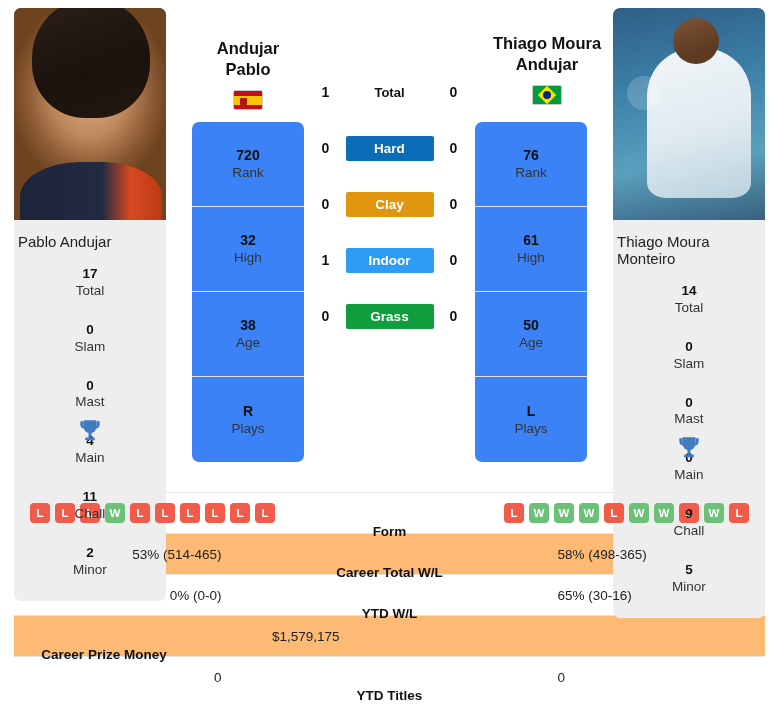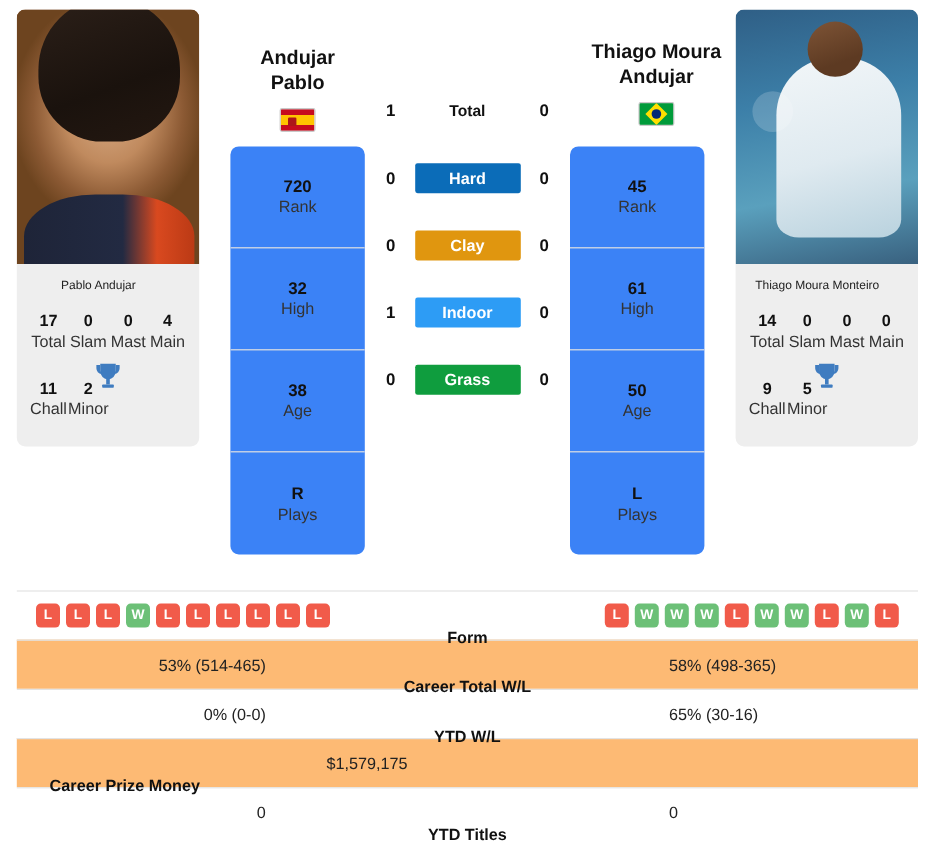--- a/index.html
+++ b/index.html
@@ -67,29 +67,29 @@
   .photo-right::after {
     content: "";
     position: absolute; left: 60px; top: 10px;
     width: 46px; height: 46px;
     border-radius: 50%;
     background: linear-gradient(160deg, #7e5436 0%, #5d3a22 70%);
     box-shadow: -52px 52px 0 -6px rgba(255,255,255,0.18);
   }
 
   .caption {
-    text-align: center;
-    font-size: 10px;
+    text-align: left;
+    font-size: 15px;
     padding: 13px 20px 14px 4px;
     color: #222;
   }
 
   .trophy-grid {
     display: grid;
-    grid-template-columns: 1fr 1fr 1fr 1fr;
+    grid-template-columns: 1fr;
     row-gap: 22px;
     padding: 2px 10px 22px 10px;
     position: relative;
   }
   .tg-cell { text-align: center; line-height: 1.25; }
   .tg-val { font-size: 13.5px; font-weight: bold; color: #111; }
   .tg-lab { font-size: 13.5px; color: #333; }
   .trophy-icon {
     position: absolute;
     left: 50%; top: 50%;
@@ -335,21 +335,21 @@
     </div>
 
     <div style="position:relative; flex:0 0 112px; margin-right:26px;">
       <div class="head" style="left:16px; top:25px;">
         <div class="head-name">Thiago Moura</div>
         <div class="head-name">Andujar</div>
         <div class="flag flag-br"></div>
       </div>
       <div class="stat-col">
         <div class="stat-box">
-          <div class="stat-val">45</div>
+          <div class="stat-val">76</div>
           <div class="stat-lab">Rank</div>
         </div>
         <div class="stat-box">
           <div class="stat-val">61</div>
           <div class="stat-lab">High</div>
         </div>
         <div class="stat-box">
           <div class="stat-val">50</div>
           <div class="stat-lab">Age</div>
         </div>

